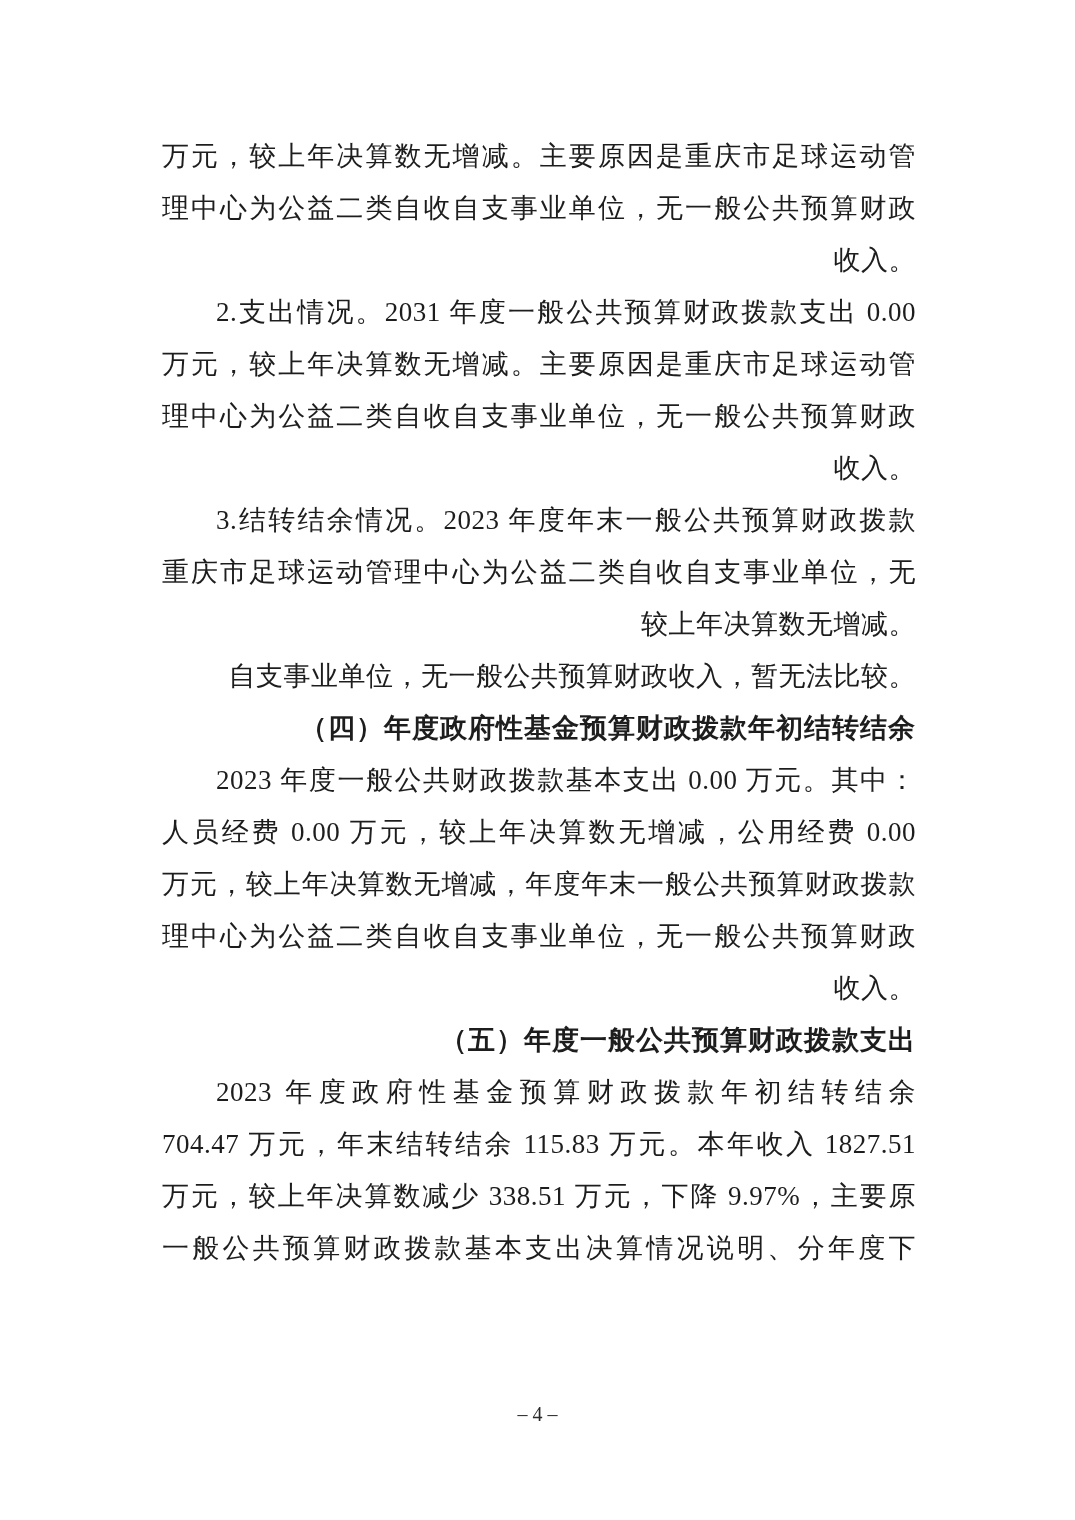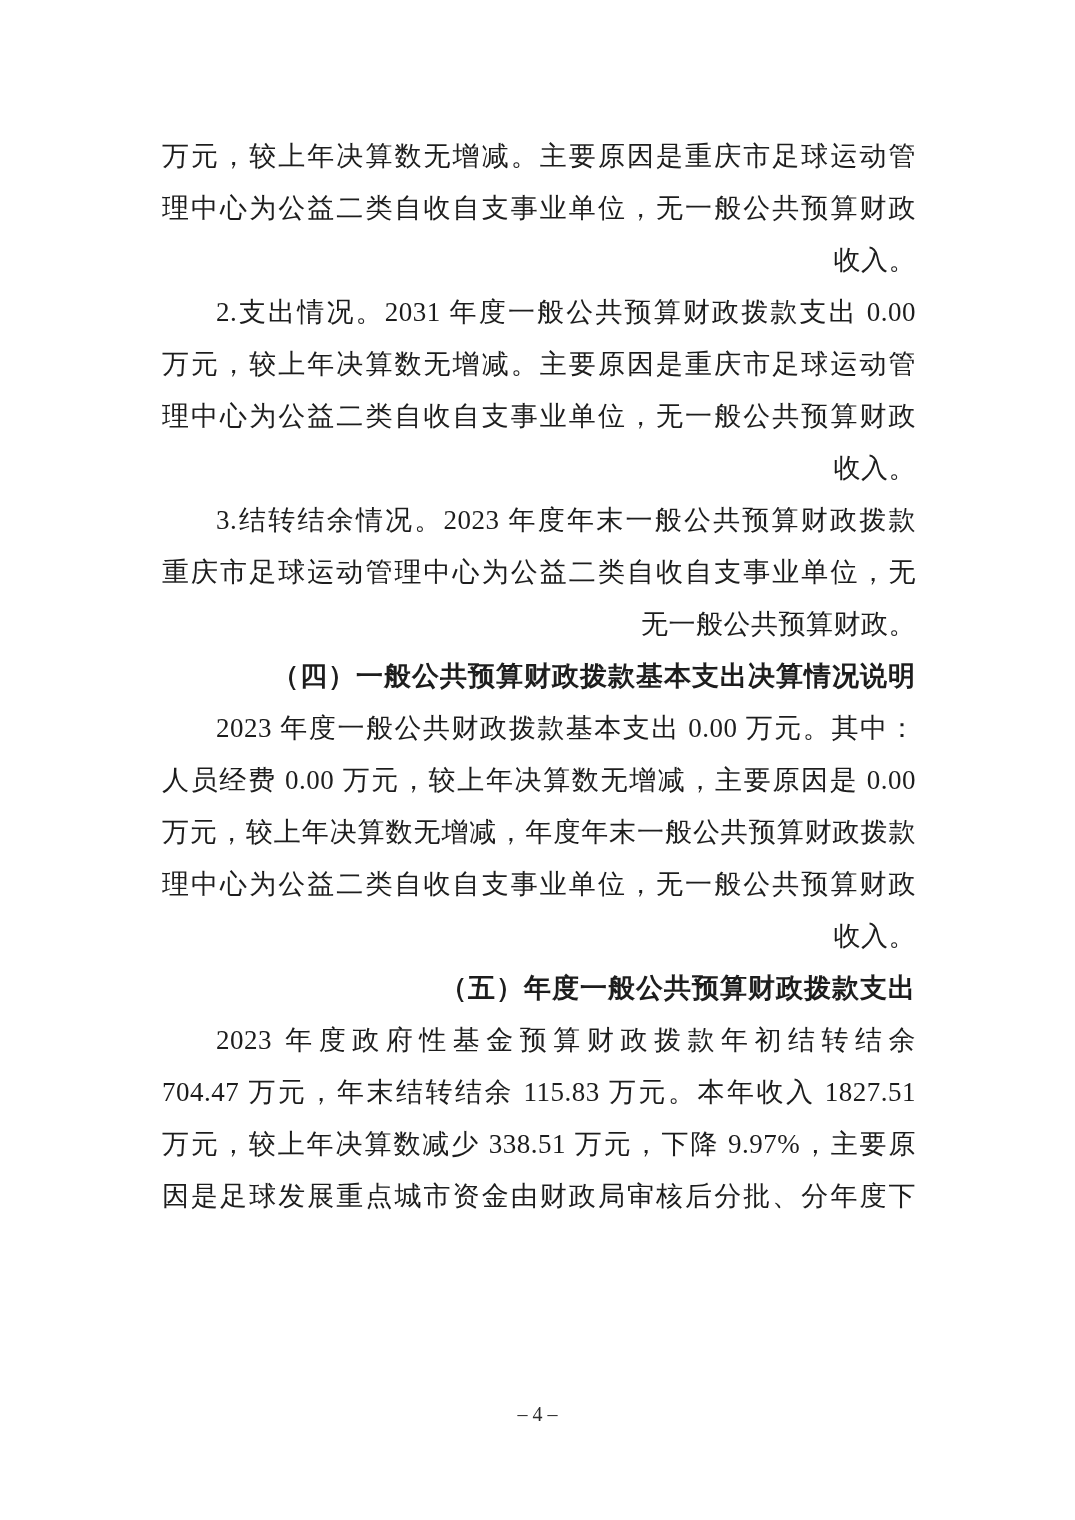--- a/index.html
+++ b/index.html
@@ -59,27 +59,28 @@
   <div class="doc-body">
       <div class="line justify">万元，较上年决算数无增减。主要原因是重庆市足球运动管</div>
       <div class="line justify">理中心为公益二类自收自支事业单位，无一般公共预算财政</div>
       <div class="line">收入。</div>
       <div class="line indent justify">2.支出情况。2031 年度一般公共预算财政拨款支出 0.00</div>
       <div class="line justify">万元，较上年决算数无增减。主要原因是重庆市足球运动管</div>
       <div class="line justify">理中心为公益二类自收自支事业单位，无一般公共预算财政</div>
       <div class="line">收入。</div>
       <div class="line indent justify">3.结转结余情况。2023 年度年末一般公共预算财政拨款</div>
       <div class="line justify">重庆市足球运动管理中心为公益二类自收自支事业单位，无</div>
-      <div class="line">无一般公共预算财政。</div>
-      <div class="line heading indent">（四）一般公共预算财政拨款基本支出决算情况说明</div>
+      <div class="line">较上年决算数无增减。</div>
+      <div class="line">自支事业单位，无一般公共预算财政收入，暂无法比较。</div>
+      <div class="line heading indent">（四）年度政府性基金预算财政拨款年初结转结余</div>
       <div class="line indent justify">2023 年度一般公共财政拨款基本支出 0.00 万元。其中：</div>
-      <div class="line justify">人员经费 0.00 万元，较上年决算数无增减，主要原因是 0.00</div>
+      <div class="line justify">人员经费 0.00 万元，较上年决算数无增减，公用经费 0.00</div>
       <div class="line justify">万元，较上年决算数无增减，年度年末一般公共预算财政拨款</div>
       <div class="line justify">理中心为公益二类自收自支事业单位，无一般公共预算财政</div>
       <div class="line">收入。</div>
       <div class="line heading indent">（五）年度一般公共预算财政拨款支出</div>
       <div class="line indent justify">2023 年度政府性基金预算财政拨款年初结转结余</div>
       <div class="line justify">704.47 万元，年末结转结余 115.83 万元。本年收入 1827.51</div>
       <div class="line justify">万元，较上年决算数减少 338.51 万元，下降 9.97%，主要原</div>
-      <div class="line justify">因是足球发展重点城市资金由财政局审核后分批、分年度下</div>
+      <div class="line justify">一般公共预算财政拨款基本支出决算情况说明、分年度下</div>
     </div>
   <div class="footer">– 4 –</div>
 </div>
 
 </body></html>

